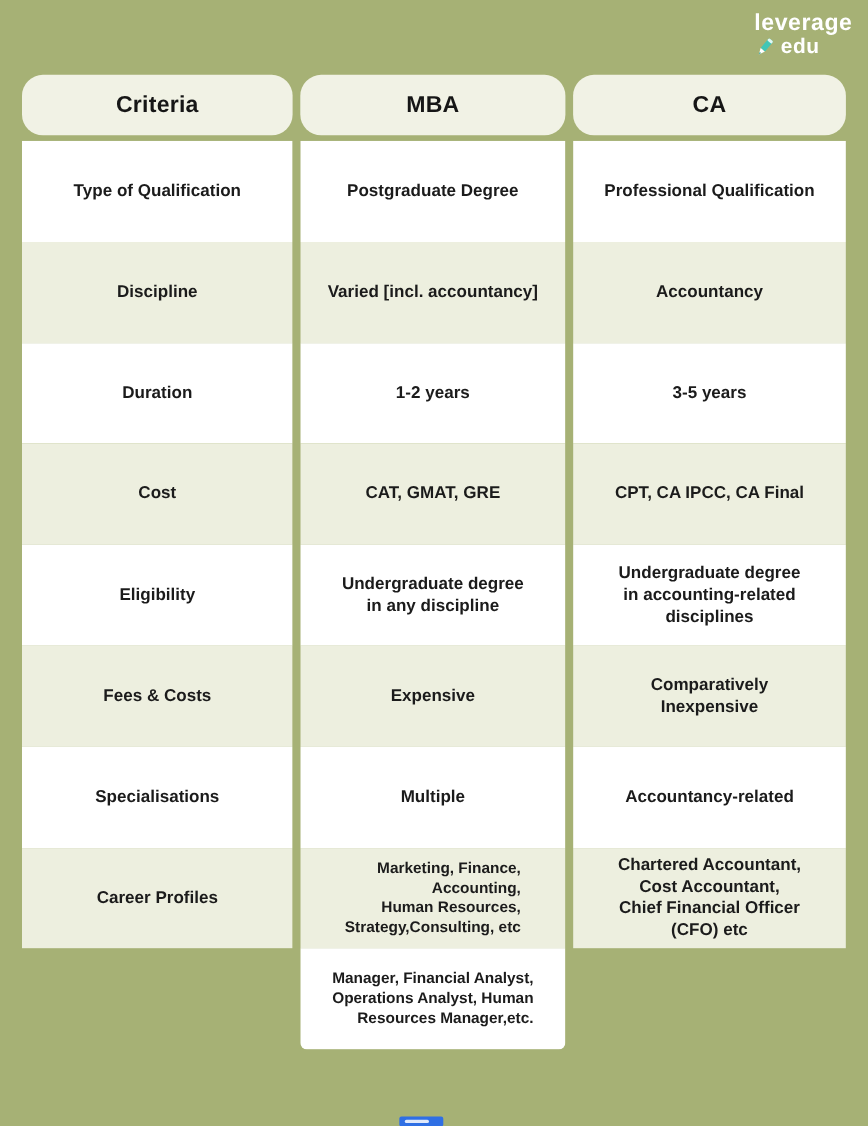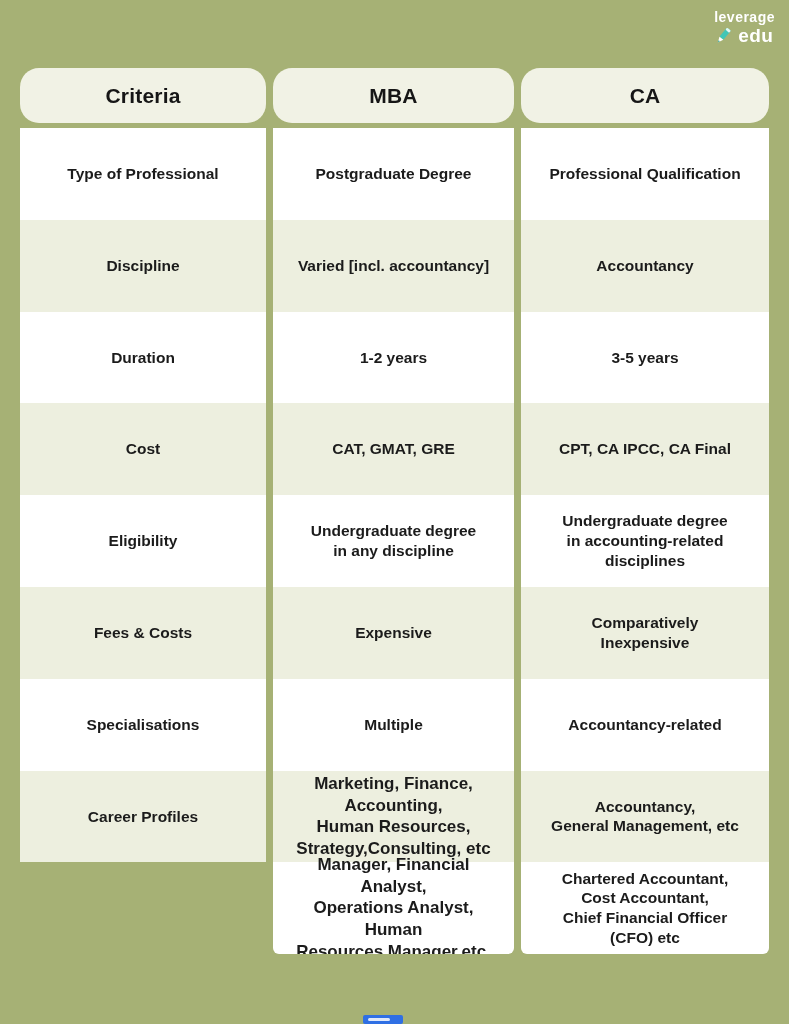--- a/index.html
+++ b/index.html
@@ -11,21 +11,21 @@
     background:#a6b175;
     overflow:hidden;
   }
 
   
   .logo {
     position:absolute; top:10px; right:14px;
     color:#ffffff; text-align:left;
     line-height:1.05;
   }
-  .logo-line1 { font-size:14px; font-weight:bold; letter-spacing:0.5px; padding-left:26px; }
+  .logo-line1 { font-size:21px; font-weight:bold; letter-spacing:0.5px; padding-left:26px; }
   .logo-line2 { display:flex; align-items:center; gap:4px; padding-left:24px; }
   .logo-line2 .edu-text { font-size:19px; font-weight:bold; letter-spacing:0.5px; }
   .pencil-icon { display:inline-block; width:22px; height:22px; }
 
   
   .table {
     position:absolute; top:68px; left:20px; width:749px;
   }
   .header-row {
     display:grid; grid-template-columns:246px 241px 248px; column-gap:7px;
@@ -49,21 +49,21 @@
   }
   .cell {
     height:91.8px;
     display:flex; align-items:center; justify-content:center;
     text-align:center;
     font-weight:bold; font-size:15.5px; color:#1b1b1b;
     line-height:1.28;
     white-space:pre-line;
     padding:4px 10px;
   }
-  .cell.dense { font-size:17px; }
+  .cell.dense { font-size:14px;text-align:right; }
   .cell:nth-child(odd)  { background:#ffffff; }
   .cell:nth-child(even) { background:#edefdf; }
 
   
   .watermark-fragment {
     position:absolute; left:363px; top:1015px;
     width:40px; height:9px;
     background:#2f6fe4;
     border-radius:2px;
   }
@@ -98,21 +98,21 @@
 
     <div class="header-row">
       <div class="header-cell">Criteria</div>
       <div class="header-cell">MBA</div>
       <div class="header-cell">CA</div>
     </div>
 
     <div class="body-grid">
 
       <div class="col">
-        <div class="cell">Type of Professional</div>
+        <div class="cell">Type of Qualification</div>
         <div class="cell">Discipline</div>
         <div class="cell">Duration</div>
         <div class="cell">Cost</div>
         <div class="cell">Eligibility</div>
         <div class="cell">Fees &amp; Costs</div>
         <div class="cell">Specialisations</div>
         <div class="cell">Career Profiles</div>
       </div>
 
       <div class="col">
@@ -137,22 +137,20 @@
         <div class="cell">Professional Qualification</div>
         <div class="cell">Accountancy</div>
         <div class="cell">3-5 years</div>
         <div class="cell">CPT, CA IPCC, CA Final</div>
         <div class="cell">Undergraduate degree
 in accounting-related
 disciplines</div>
         <div class="cell">Comparatively
 Inexpensive</div>
         <div class="cell">Accountancy-related</div>
-        <div class="cell">Accountancy,
-General Management, etc</div>
         <div class="cell">Chartered Accountant,
 Cost Accountant,
 Chief Financial Officer
 (CFO) etc</div>
       </div>
 
     </div>
   </div>
 
   <div class="watermark-fragment"></div>

